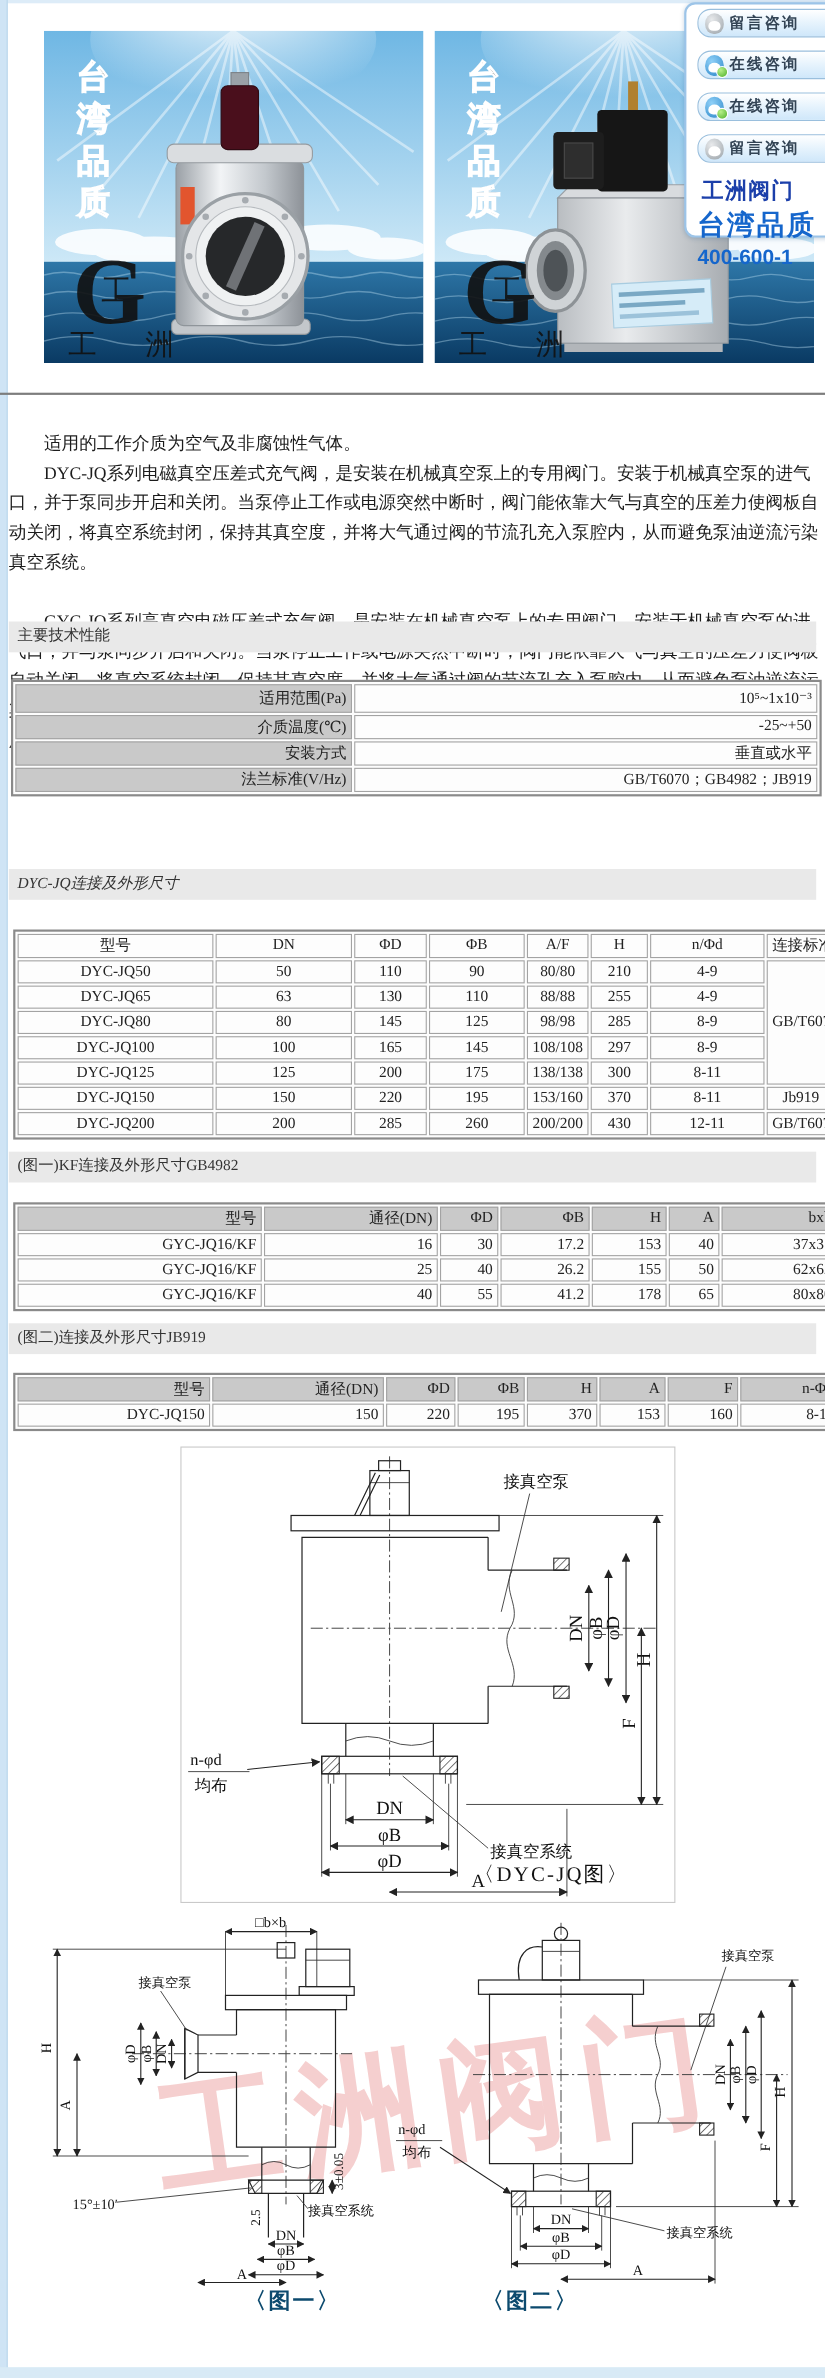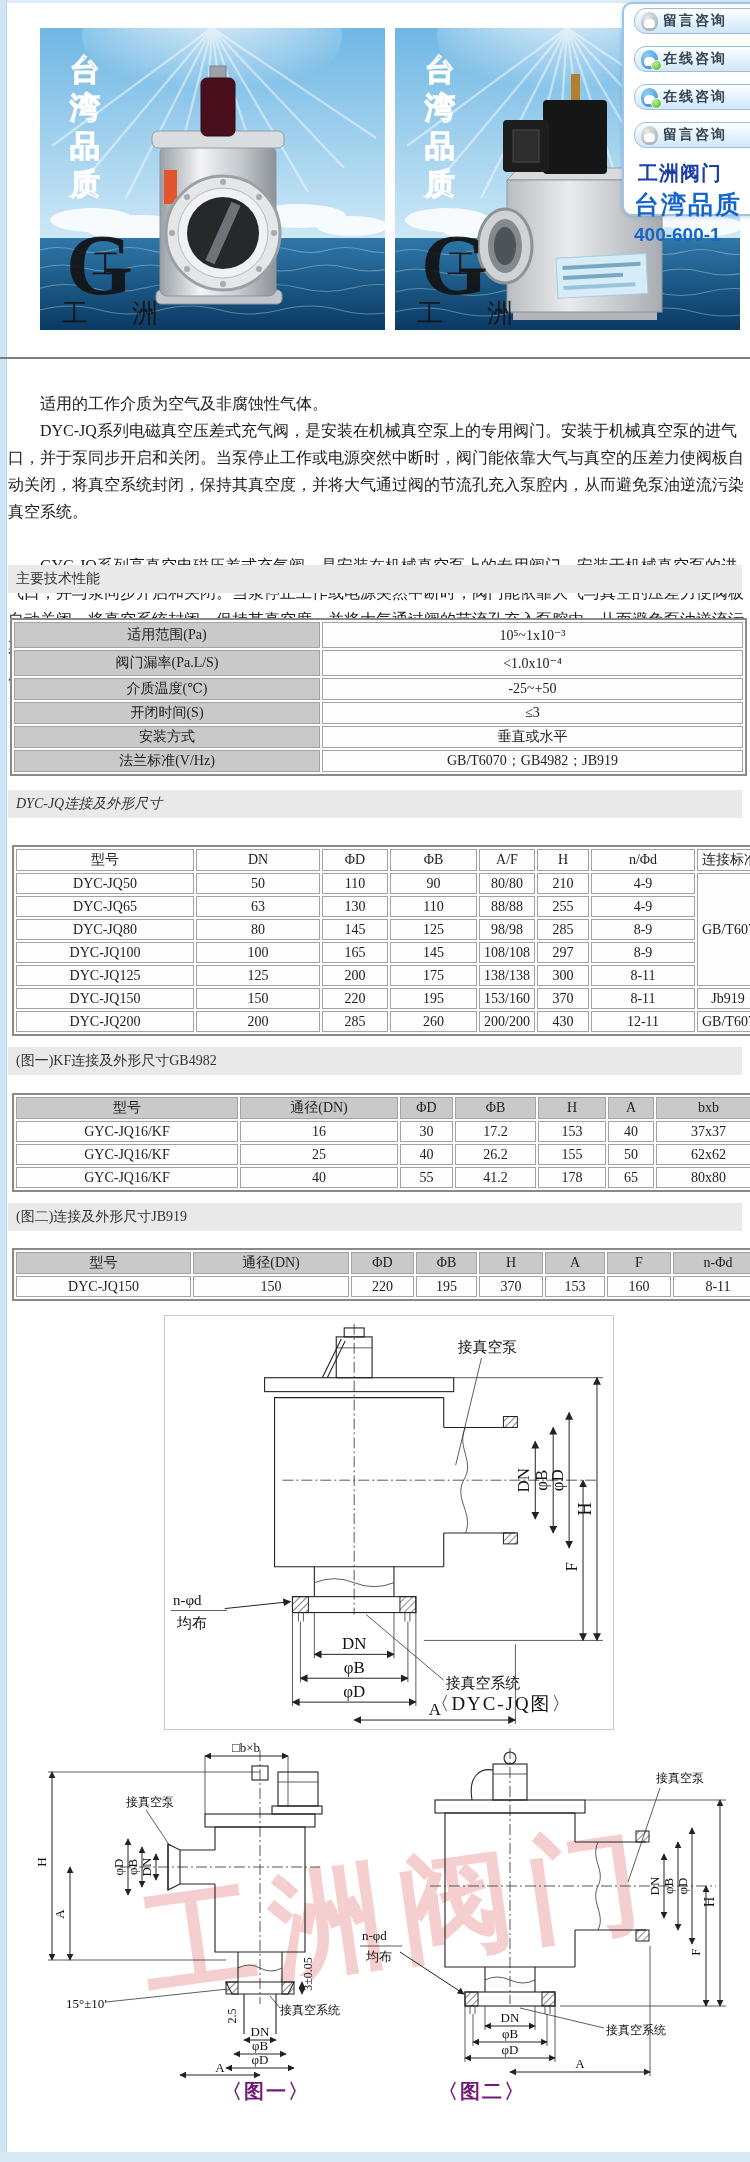--- a/index.html
+++ b/index.html
@@ -41,30 +41,30 @@
   .ind{text-indent:2em;}
   .gap{height:27px;}
 
   
   .secbar{position:absolute;left:8px;width:734px;height:28px;line-height:28px;background:#e9e9e9;
           font-size:14px;color:#333;padding-left:8px;box-sizing:border-box;}
 
   
   table.t{border-collapse:separate;border-spacing:2px;border:2px solid #8a8a8a;background:#fdfdfd;table-layout:fixed;}
   table.t td{border:1px solid #a3a3a3;font-size:14px;color:#222;padding:1px 4px;height:17px;overflow:hidden;white-space:nowrap;}
-  .tl td{text-align:center;margin-left:24px;} .tc td{text-align:center;}
+  .tl td{text-align:right;margin-left:24px;} .tc td{text-align:center;}
   td.gray{background:#c9c9c9;}
   .abs{position:absolute;}
 
   
   .draw-box{position:absolute;left:164px;top:1315px;width:448px;height:413px;border:1px solid #c9c9c9;background:#fff;}
   .figs{position:absolute;left:0;top:1742px;width:652px;height:336px;}
   .wm-red{position:absolute;left:140px;top:1830px;width:600px;font-size:115px;font-weight:bold;
           color:rgba(215,70,70,.26);transform:rotate(-8deg);letter-spacing:14px;z-index:0;pointer-events:none;}
-  .caption{position:absolute;top:2078px;font-size:20px;font-weight:bold;letter-spacing:2px;color:#701a75;}
+  .caption{position:absolute;top:2078px;font-size:20px;font-weight:bold;letter-spacing:2px;color:#0c4a6e;}
   .cap1{left:222px;} .cap2{left:438px;}
   .footer{position:absolute;left:8px;top:2118px;width:736px;font-size:16px;font-weight:bold;color:#1a1a1a;}
 
   svg text{font-family:"Liberation Serif","DejaVu Serif",serif;fill:#111;}
   .ln{stroke:#222;stroke-width:1.1;fill:none;}
   .cl{stroke:#444;stroke-width:.9;fill:none;stroke-dasharray:11 3 2 3;}
   .dim{stroke:#222;stroke-width:1;fill:none;}
   .thin{stroke:#333;stroke-width:.8;fill:none;}
 </style>
 </head>
@@ -278,31 +278,23 @@
   <table class="t tl abs" style="left:10px;top:618px;width:733px;">
     <colgroup>
         <col style="width:306px">
         <col style="width:421px">
       </colgroup>
     <tbody>
         <tr style="height:26px;">
       <td class="gray">适用范围(Pa)</td>
       <td>10⁵~1x10⁻³</td>
     </tr>
-    <tr style="height:26px;">
-      <td class="gray">阀门漏率(Pa.L/S)</td>
-      <td>&lt;1.0x10⁻⁴</td>
-    </tr>
     <tr>
       <td class="gray">介质温度(℃)</td>
       <td>-25~+50</td>
-    </tr>
-    <tr>
-      <td class="gray">开闭时间(S)</td>
-      <td>≤3</td>
     </tr>
     <tr>
       <td class="gray">安装方式</td>
       <td>垂直或水平</td>
     </tr>
     <tr>
       <td class="gray">法兰标准(V/Hz)</td>
       <td>GB/T6070；GB4982；JB919</td>
     </tr>
   </tbody>

